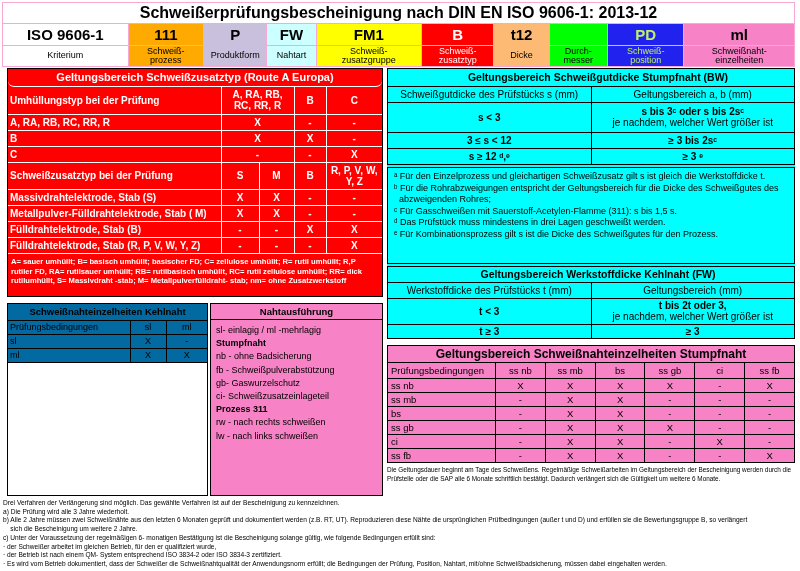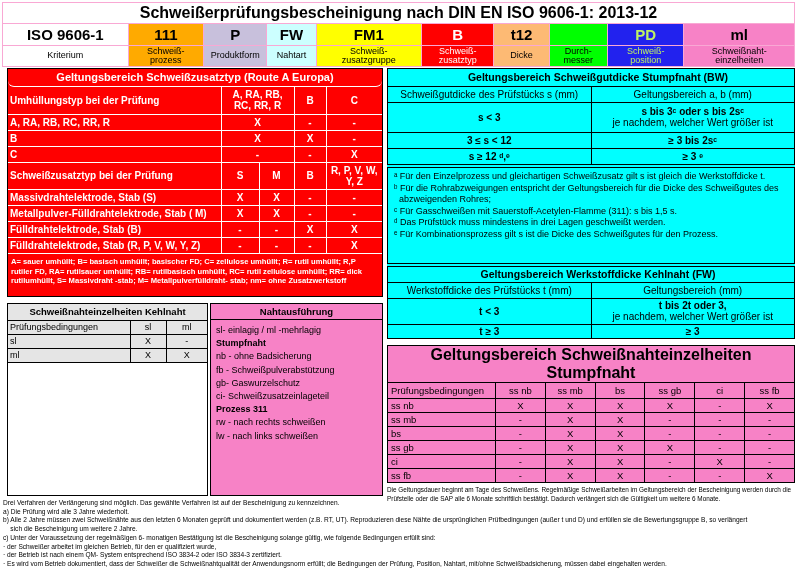--- a/index.html
+++ b/index.html
@@ -56,30 +56,30 @@
   .b { font-weight:bold; }
   .sub { font-weight:normal; font-size:10px; }
   .fnBox { padding:3px 4px; font-size:9px; line-height:11.6px; height:97px; }
   .fnBox div { text-indent:-5px; padding-left:7px; }
 
   
   .stumpf { position:absolute; left:387px; top:345px; width:408px; }
   .pkT { width:100%; table-layout:fixed; background:#f782c6; }
   .pkT td { border:1px solid #000; font-size:9.5px; text-align:center; vertical-align:middle;
             padding:0 3px; overflow:hidden; }
-  .pkT .tTitle td { font-weight:bold; font-size:16px; height:17px; }
+  .pkT .tTitle td { font-weight:bold; font-size:12px; height:17px; }
   .pkT .chead td { height:16px; }
   .pkT .dr td { height:14px; }
   .pkT td.lab { text-align:left; }
   .stumpfNote { margin-top:2px; font-size:6.4px; line-height:9px; color:#000; }
 
   
   .kehl { position:absolute; left:7px; top:303px; width:201px; height:193px;
           background:#fff; border:1px solid #000; }
-  .kehlT { width:100%; table-layout:fixed; background:#e5e5e5; }
+  .kehlT { width:100%; table-layout:fixed; background:#0369a1; }
   .kehlT td { border:1px solid #000; font-size:9px; text-align:center; vertical-align:middle;
               padding:0 2px; overflow:hidden; }
   .kehlT tr td:first-child { border-left:0; }
   .kehlT tr td:last-child { border-right:0; }
   .kehlT tr:first-child td { border-top:0; }
   .kehlT .tTitle td { font-weight:bold; font-size:9.5px; height:16px; }
   .kehlT .dr td { height:14px; }
   .kehlT td.lab { text-align:left; }
 
   .naht { position:absolute; left:210px; top:303px; width:173px; height:193px;

